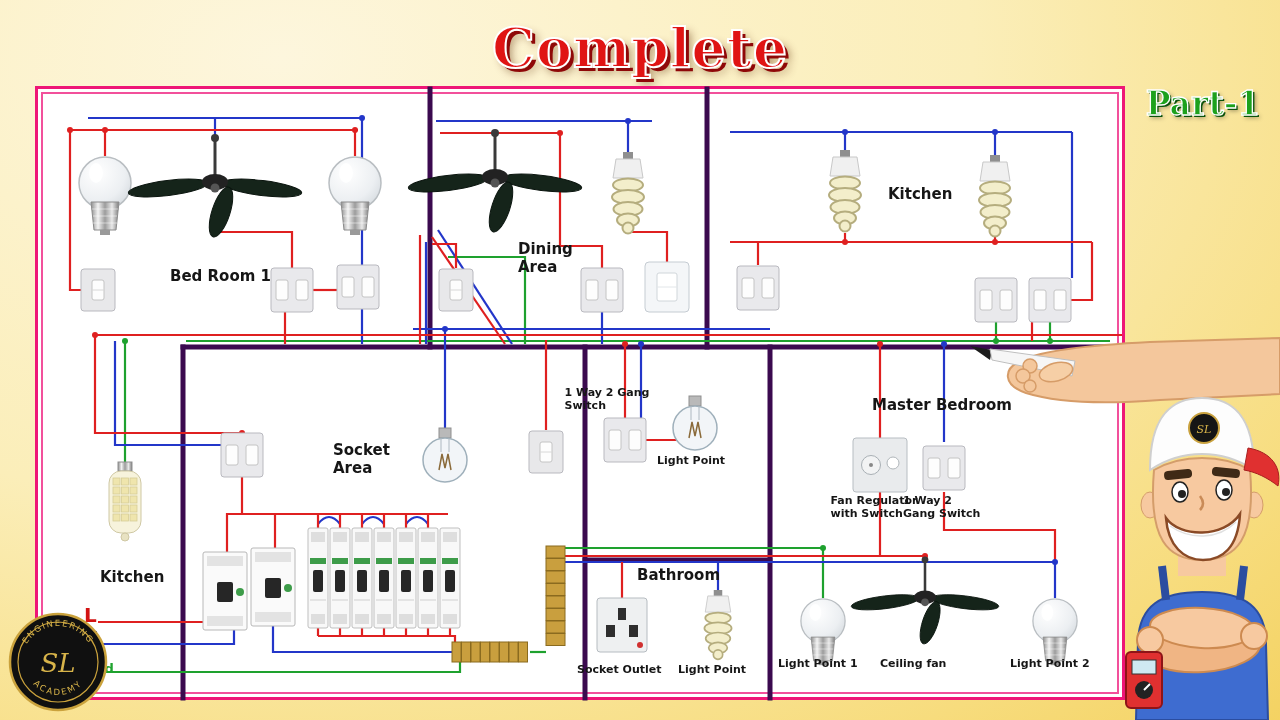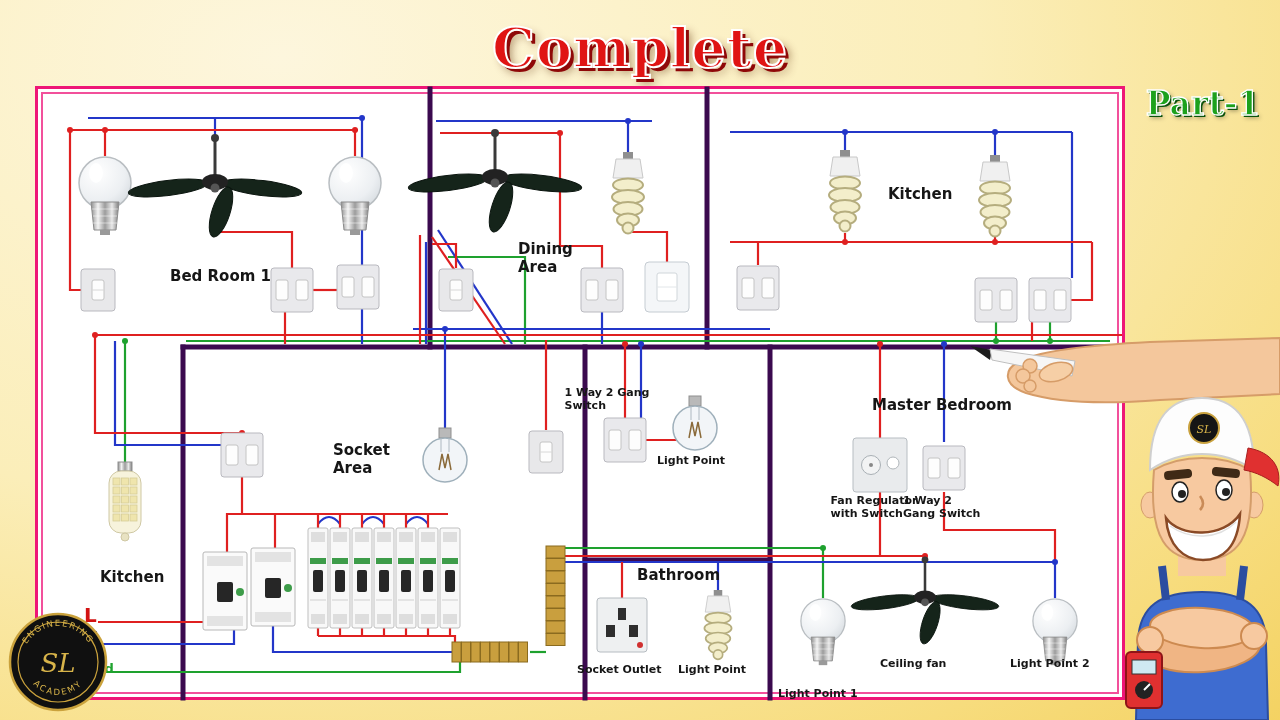--- a/index.html
+++ b/index.html
@@ -437,20 +437,20 @@
   <div class="lbl ctr" style="left:363px;top:442px;width:60px;">Socket Area</div>
   <div class="lbl" style="left:872px;top:397px;">Master Bedroom</div>
   <div class="lbl sm ctr" style="left:612px;top:387px;width:95px;">1 Way 2 Gang Switch</div>
   <div class="lbl sm ctr" style="left:697px;top:455px;width:80px;">Light Point</div>
   <div class="lbl sm ctr" style="left:878px;top:495px;width:95px;">Fan Regulator with Switch</div>
   <div class="lbl sm ctr" style="left:943px;top:495px;width:80px;">1 Way 2 Gang Switch</div>
   <div class="lbl" style="left:100px;top:569px;">Kitchen</div>
   <div class="lbl" style="left:637px;top:567px;">Bathroom</div>
   <div class="lbl sm ctr" style="left:622px;top:664px;width:90px;">Socket Outlet</div>
   <div class="lbl sm ctr" style="left:718px;top:664px;width:80px;">Light Point</div>
-  <div class="lbl sm ctr" style="left:823px;top:688px;width:90px;">Light Point 1</div>
+  <div class="lbl sm ctr" style="left:823px;top:658px;width:90px;">Light Point 1</div>
   <div class="lbl sm ctr" style="left:925px;top:658px;width:90px;">Ceiling fan</div>
   <div class="lbl sm ctr" style="left:1055px;top:658px;width:90px;">Light Point 2</div>
   <div class="lbl wl" style="left:84px;top:604px;color:#d21212;">L</div>
   <div class="lbl wl" style="left:82px;top:627px;color:#2438cc;">N</div>
   <div class="lbl" style="left:86px;top:661px;color:#1fa32e;font-size:13px;">und</div>
 
 </div>
 
 </body></html>

